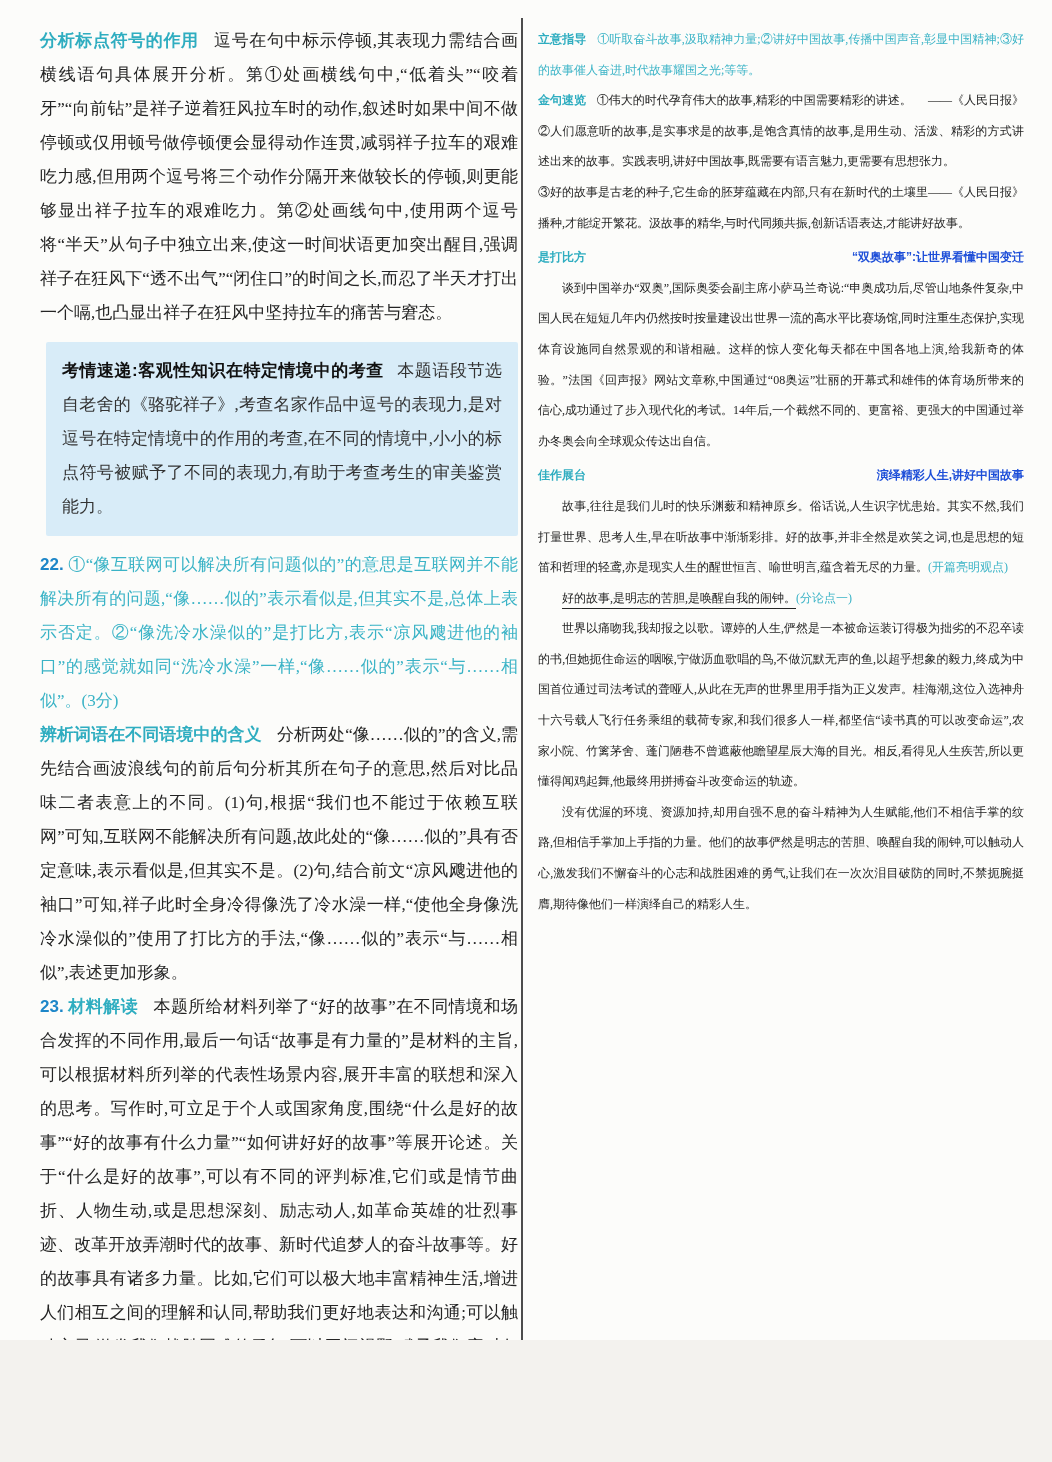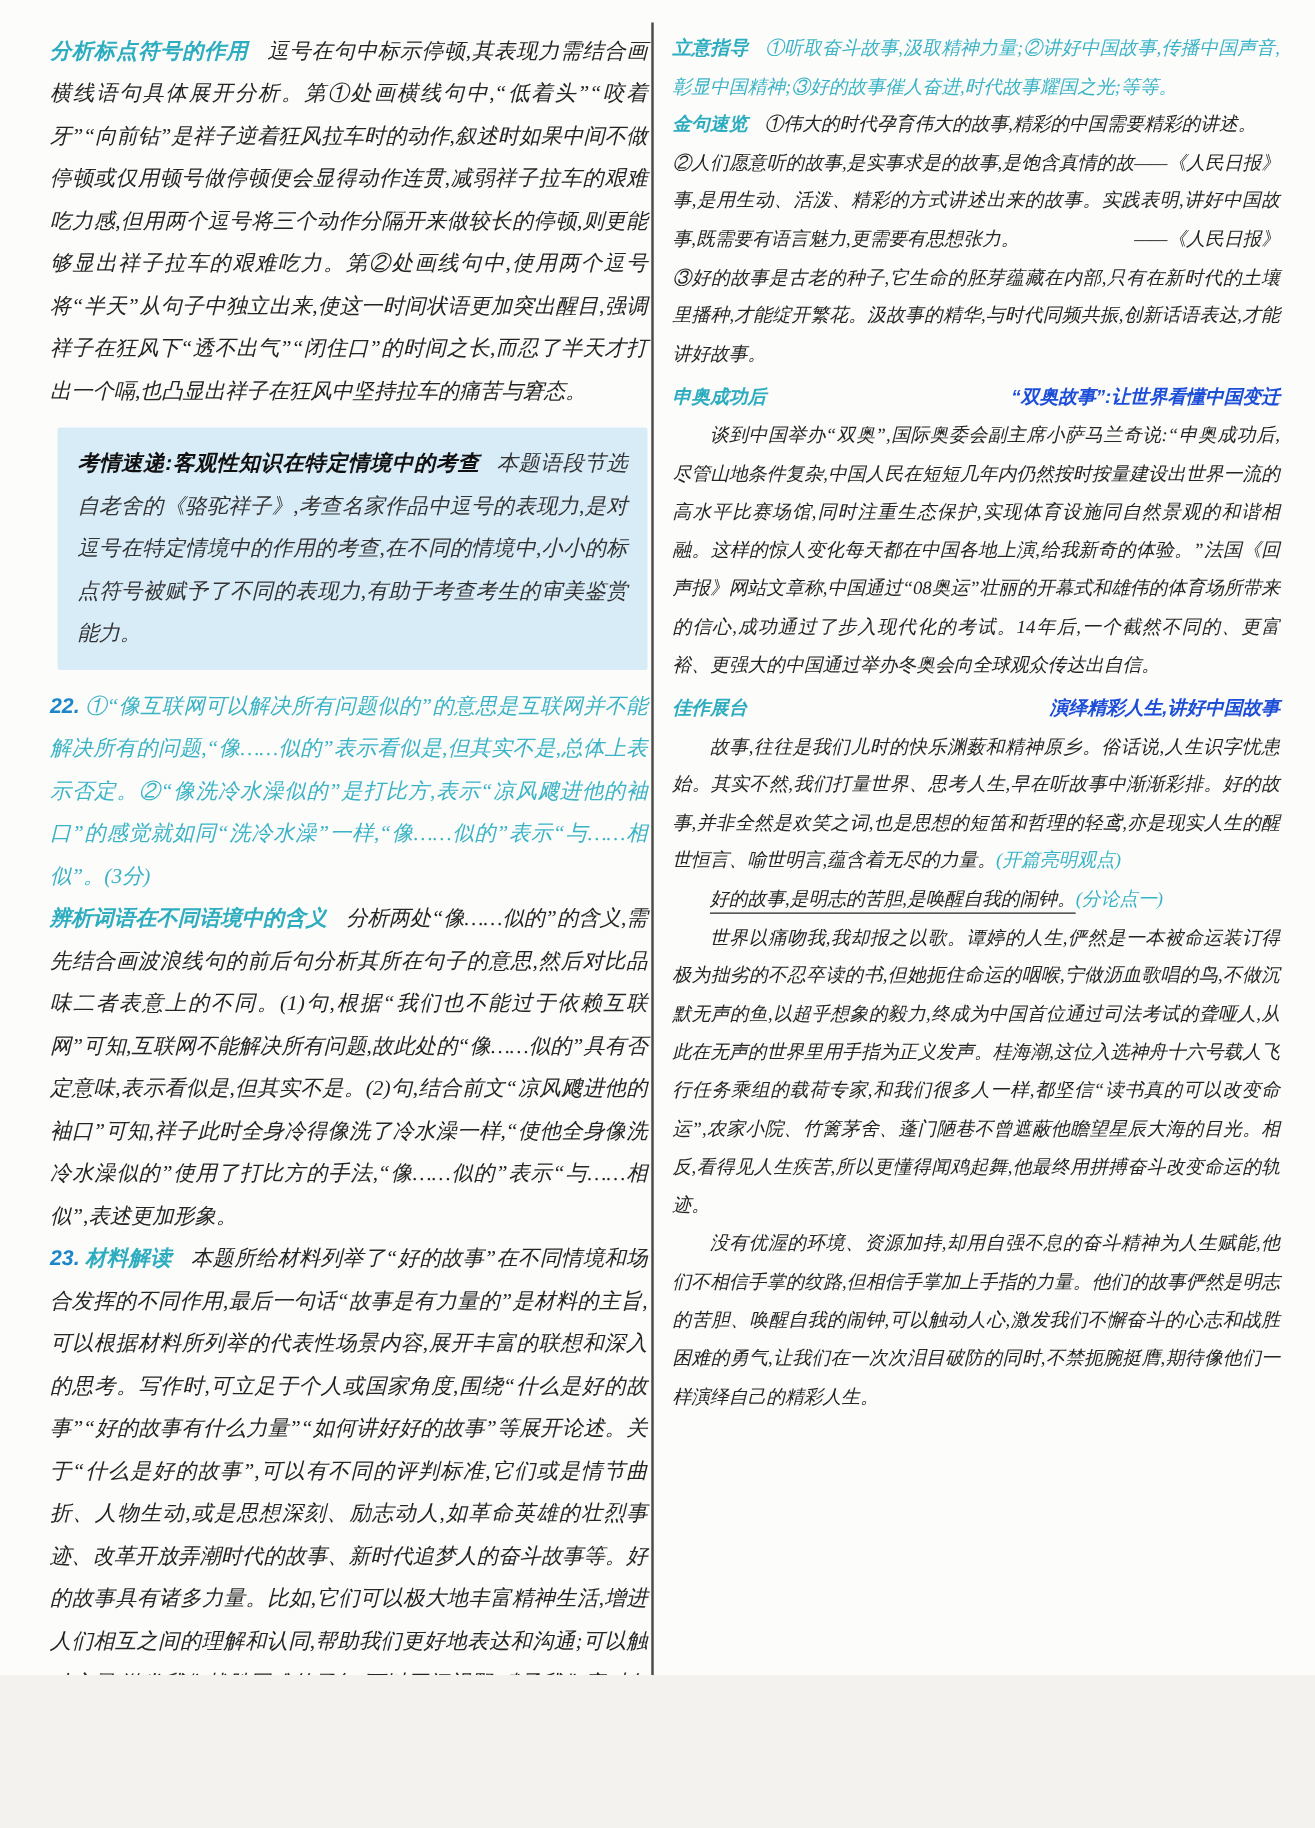--- a/index.html
+++ b/index.html
@@ -2,25 +2,24 @@
 <html><head>
 <meta charset="utf-8">
 <style>
   html,body { margin:0; padding:0; }
   body { width:1052px; height:1462px; background:#f3f2ee; }
   .page {
     position:relative; width:1052px; height:1340px;
     background:#fcfcfa; overflow:hidden;
     font-family:"Liberation Serif", serif;
     color:#242424;
-    font-style:italic;
   }
   .col { position:absolute; top:24px; text-align:justify; }
   .col-left  { left:40px;  width:478px; font-size:17px; line-height:34px; }
-  .col-right { left:538px; width:486px; font-size:15px; line-height:30.6px; }
+  .col-right { left:538px; width:486px; font-size:12px; line-height:30.6px; }
   .divider { position:absolute; left:521px; top:18px; width:2px; height:1380px; background:#4c4c4c; }
 
   p.para { margin:0; }
   .h-teal {
     font-family:"Liberation Sans", sans-serif;
     font-weight:bold; color:#2fadc0; margin-right:0.9em;
   }
   .teal-text { color:#3ab3c6; }
   .num-blue {
     font-family:"Liberation Sans", sans-serif;
@@ -94,21 +93,21 @@
       <span class="h-teal">金句速览</span><span>①伟大的时代孕育伟大的故事,精彩的中国需要精彩的讲述。</span><span class="q-src">——《人民日报》</span>
     </p>
     <p class="para">
       <span>②人们愿意听的故事,是实事求是的故事,是饱含真情的故事,是用生动、活泼、精彩的方式讲述出来的故事。实践表明,讲好中国故事,既需要有语言魅力,更需要有思想张力。</span><span class="q-src">——《人民日报》</span>
     </p>
     <p class="para">
       <span>③好的故事是古老的种子,它生命的胚芽蕴藏在内部,只有在新时代的土壤里播种,才能绽开繁花。汲故事的精华,与时代同频共振,创新话语表达,才能讲好故事。</span>
     </p>
 
     <div class="sec-row">
-      <span class="h-teal">申奥成功后</span>
+      <span class="h-teal">是打比方</span>
       <span class="sec-title">“双奥故事”:让世界看懂中国变迁</span>
     </div>
     <p class="para indent">谈到中国举办“双奥”,国际奥委会副主席小萨马兰奇说:“申奥成功后,尽管山地条件复杂,中国人民在短短几年内仍然按时按量建设出世界一流的高水平比赛场馆,同时注重生态保护,实现体育设施同自然景观的和谐相融。这样的惊人变化每天都在中国各地上演,给我新奇的体验。”法国《回声报》网站文章称,中国通过“08奥运”壮丽的开幕式和雄伟的体育场所带来的信心,成功通过了步入现代化的考试。14年后,一个截然不同的、更富裕、更强大的中国通过举办冬奥会向全球观众传达出自信。</p>
 
     <div class="sec-row">
       <span class="h-teal">佳作展台</span>
       <span class="sec-title">演绎精彩人生,讲好中国故事</span>
     </div>
     <p class="para indent">
       <span>故事,往往是我们儿时的快乐渊薮和精神原乡。俗话说,人生识字忧患始。其实不然,我们打量世界、思考人生,早在听故事中渐渐彩排。好的故事,并非全然是欢笑之词,也是思想的短笛和哲理的轻鸢,亦是现实人生的醒世恒言、喻世明言,蕴含着无尽的力量。</span><span class="note-teal">(开篇亮明观点)</span>

